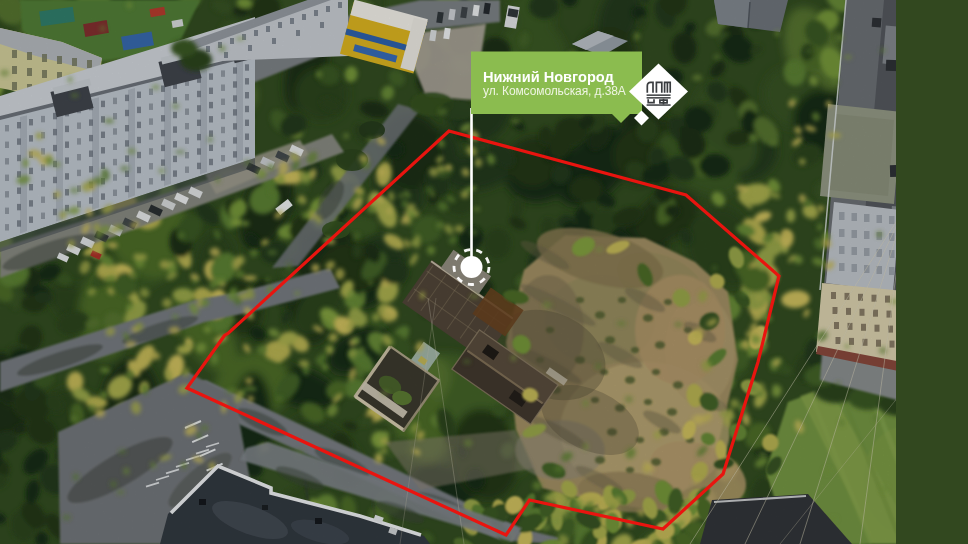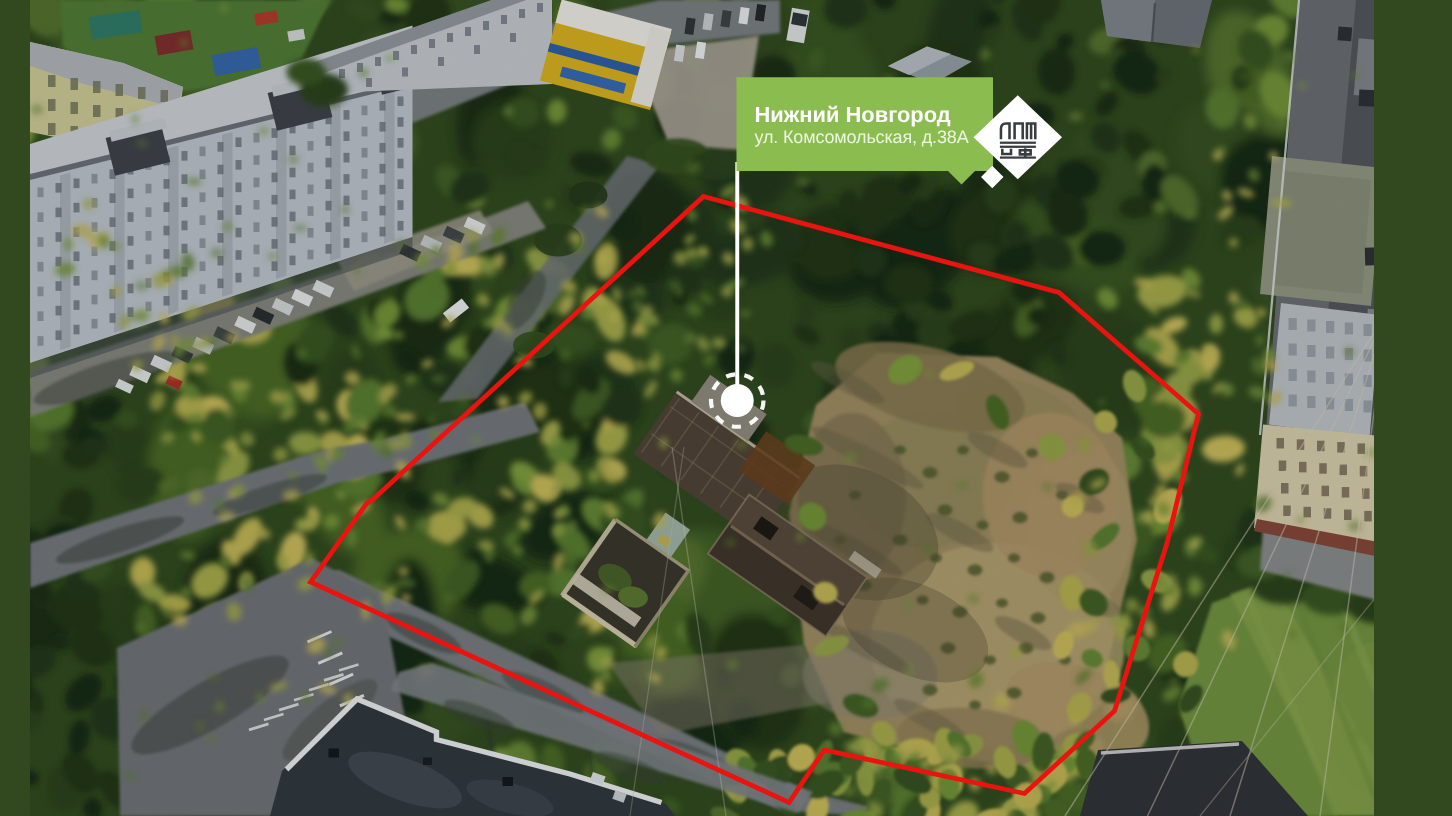--- a/index.html
+++ b/index.html
@@ -1,15 +1,15 @@
 <!DOCTYPE html>
 <html><head><meta charset="utf-8">
 <style>
 html,body{margin:0;padding:0;background:#32481f;}
-#wrap{position:relative;width:896px;height:544px;overflow:hidden;font-family:"Liberation Sans",sans-serif;padding-left:20px;}
+#wrap{position:relative;width:896px;height:544px;overflow:hidden;font-family:"Liberation Sans",sans-serif;}
 </style></head>
 <body>
 <div id="wrap">
 <svg width="968" height="544" viewBox="0 0 968 544">
 <defs>
 <filter id="soft" x="-20%" y="-20%" width="140%" height="140%">
           <feGaussianBlur stdDeviation="2.2"></feGaussianBlur>
         </filter>
 <filter id="soft2" x="-20%" y="-20%" width="140%" height="140%">
           <feGaussianBlur stdDeviation="1.1"></feGaussianBlur>

